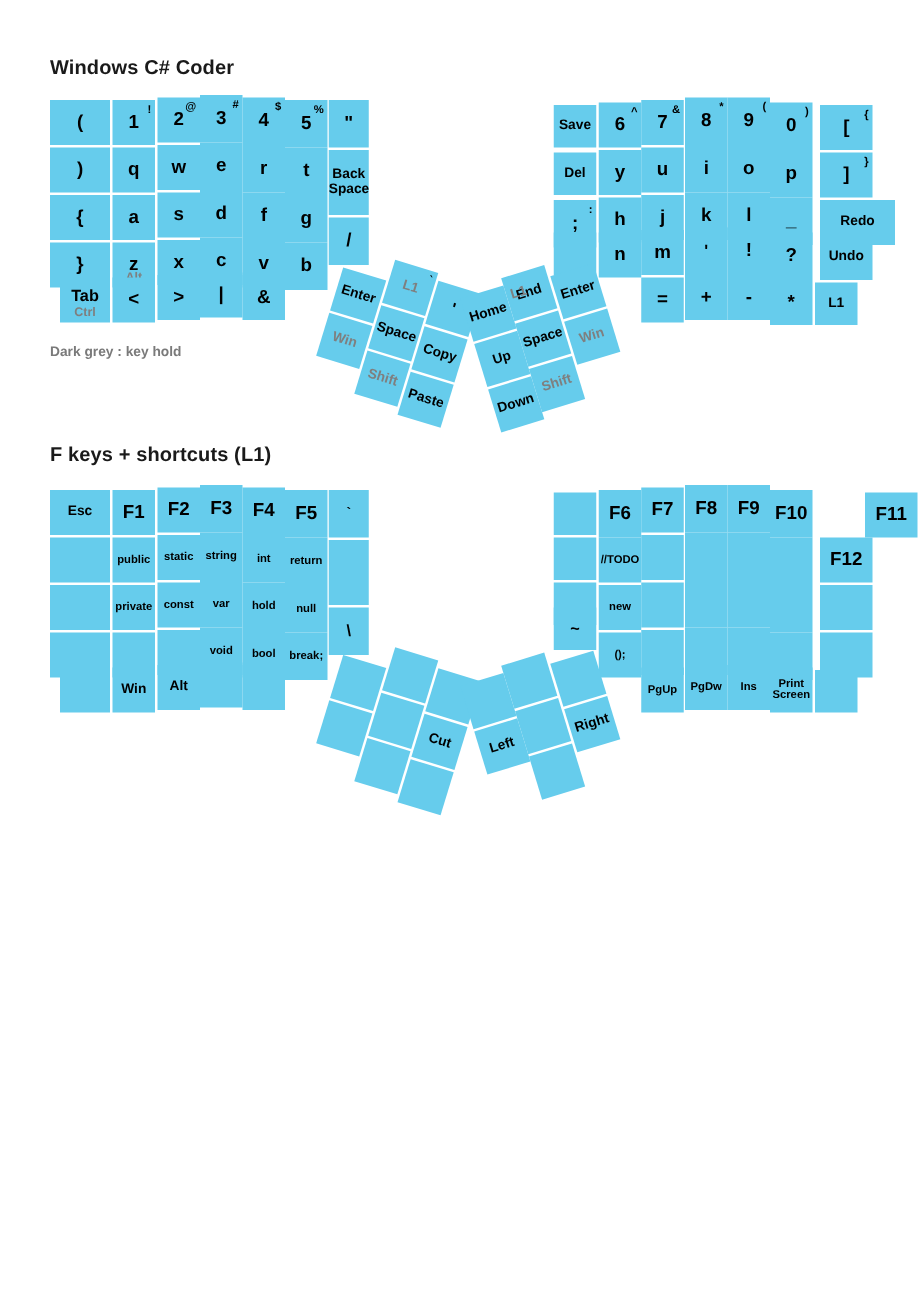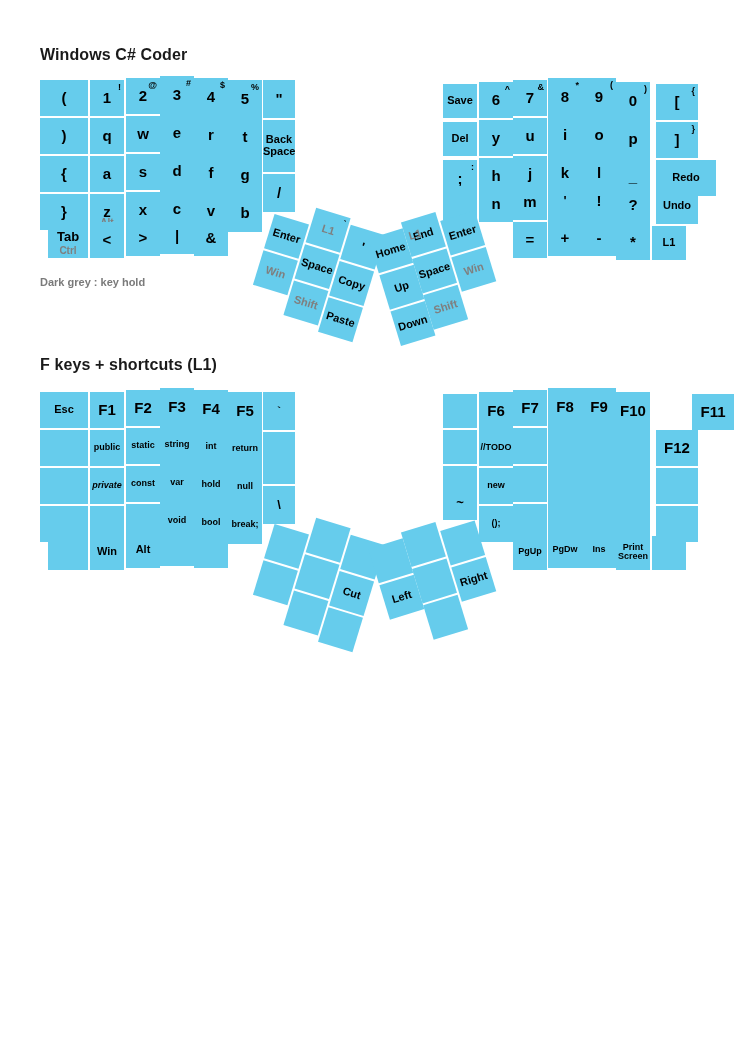--- a/index.html
+++ b/index.html
@@ -406,21 +406,21 @@
   <div class="key" style="left:228px; top:430px; width:34px; height:38px;">
     <div class="main xs">return</div>
   </div>
   <div class="key" style="left:263px; top:432px; width:32px; height:52px;">
     <div class="main sm"></div>
   </div>
 
   <div class="key" style="left:40px; top:468px; width:48px; height:36px;">
     <div class="main"></div>
   </div>
-  <div class="key" style="left:90px; top:468px; width:34px; height:36px;font-style:italic;">
+  <div class="key" style="left:90px; top:468px; width:34px; height:36px;">
     <div class="main xs">private</div>
   </div>
   <div class="key" style="left:126px; top:466px; width:34px; height:36px;">
     <div class="main xs">const</div>
   </div>
   <div class="key" style="left:160px; top:464px; width:34px; height:38px;">
     <div class="main xs">var</div>
   </div>
   <div class="key" style="left:194px; top:466px; width:34px; height:38px;">
     <div class="main xs">hold</div>

